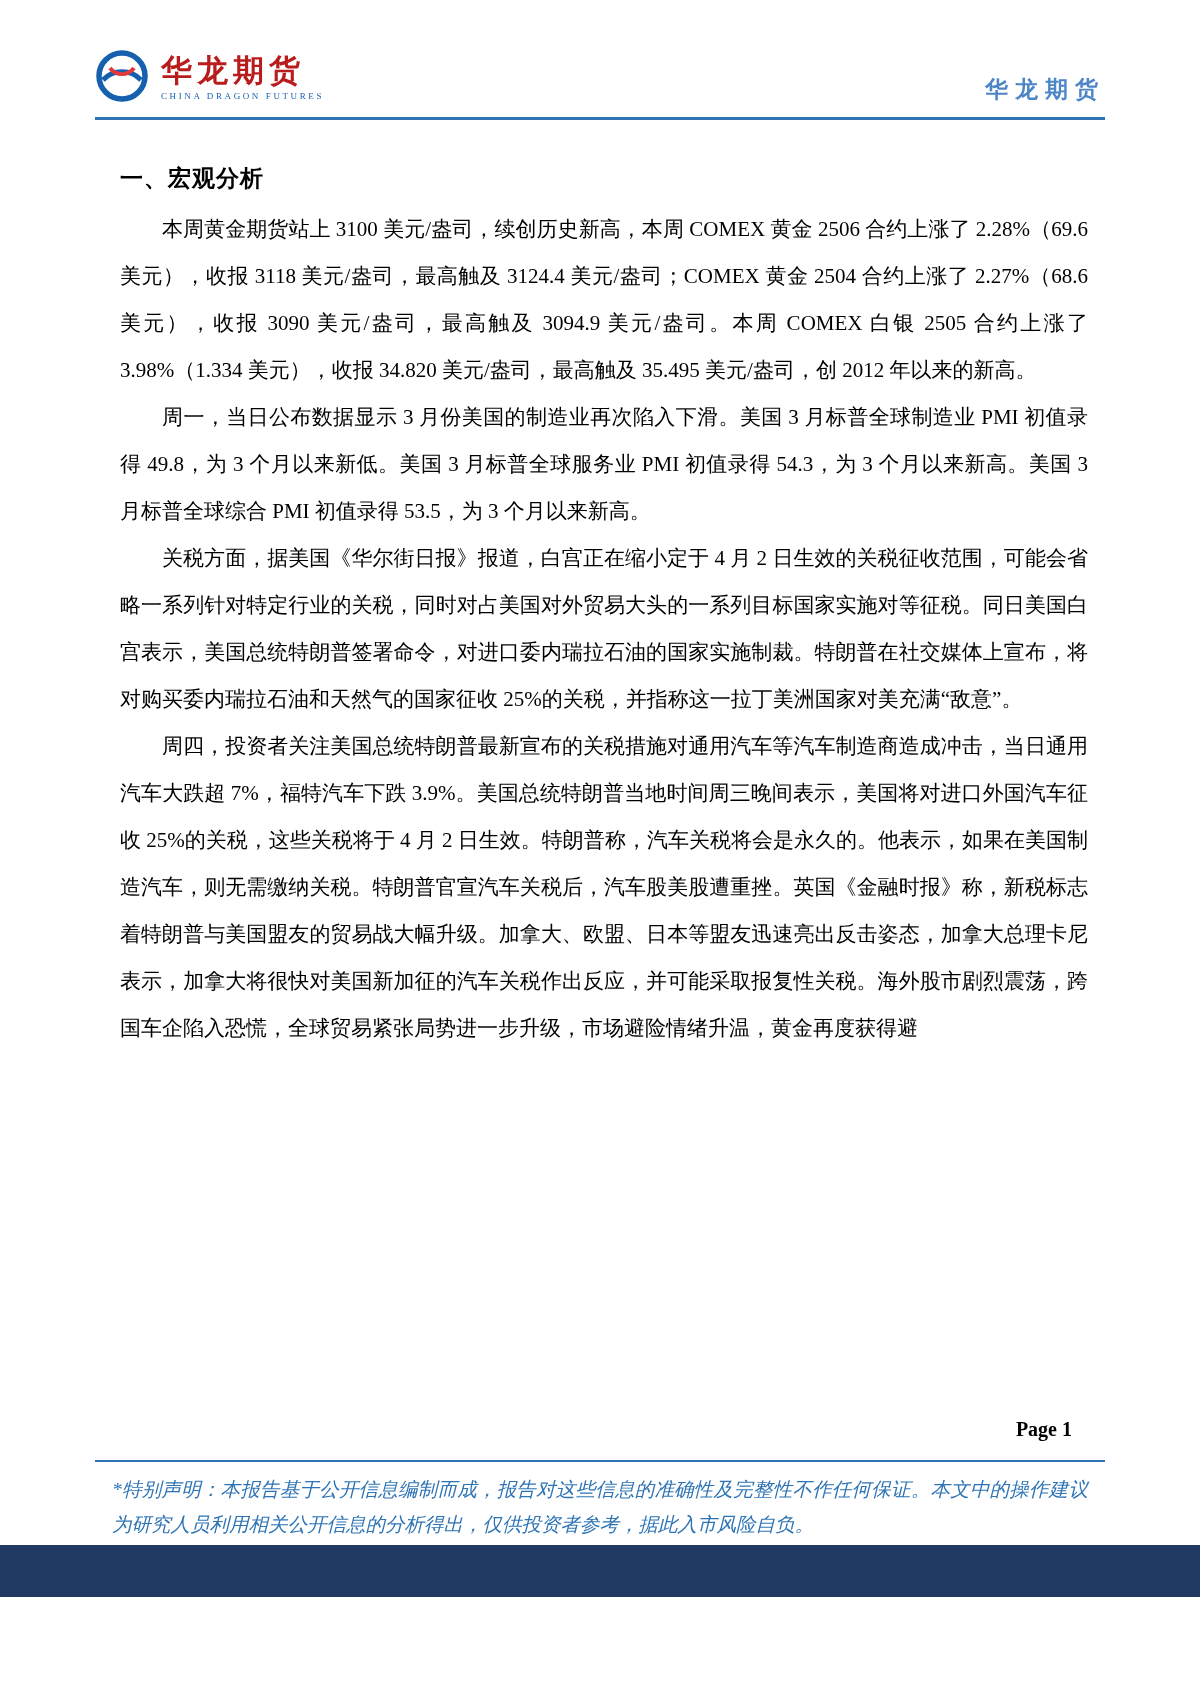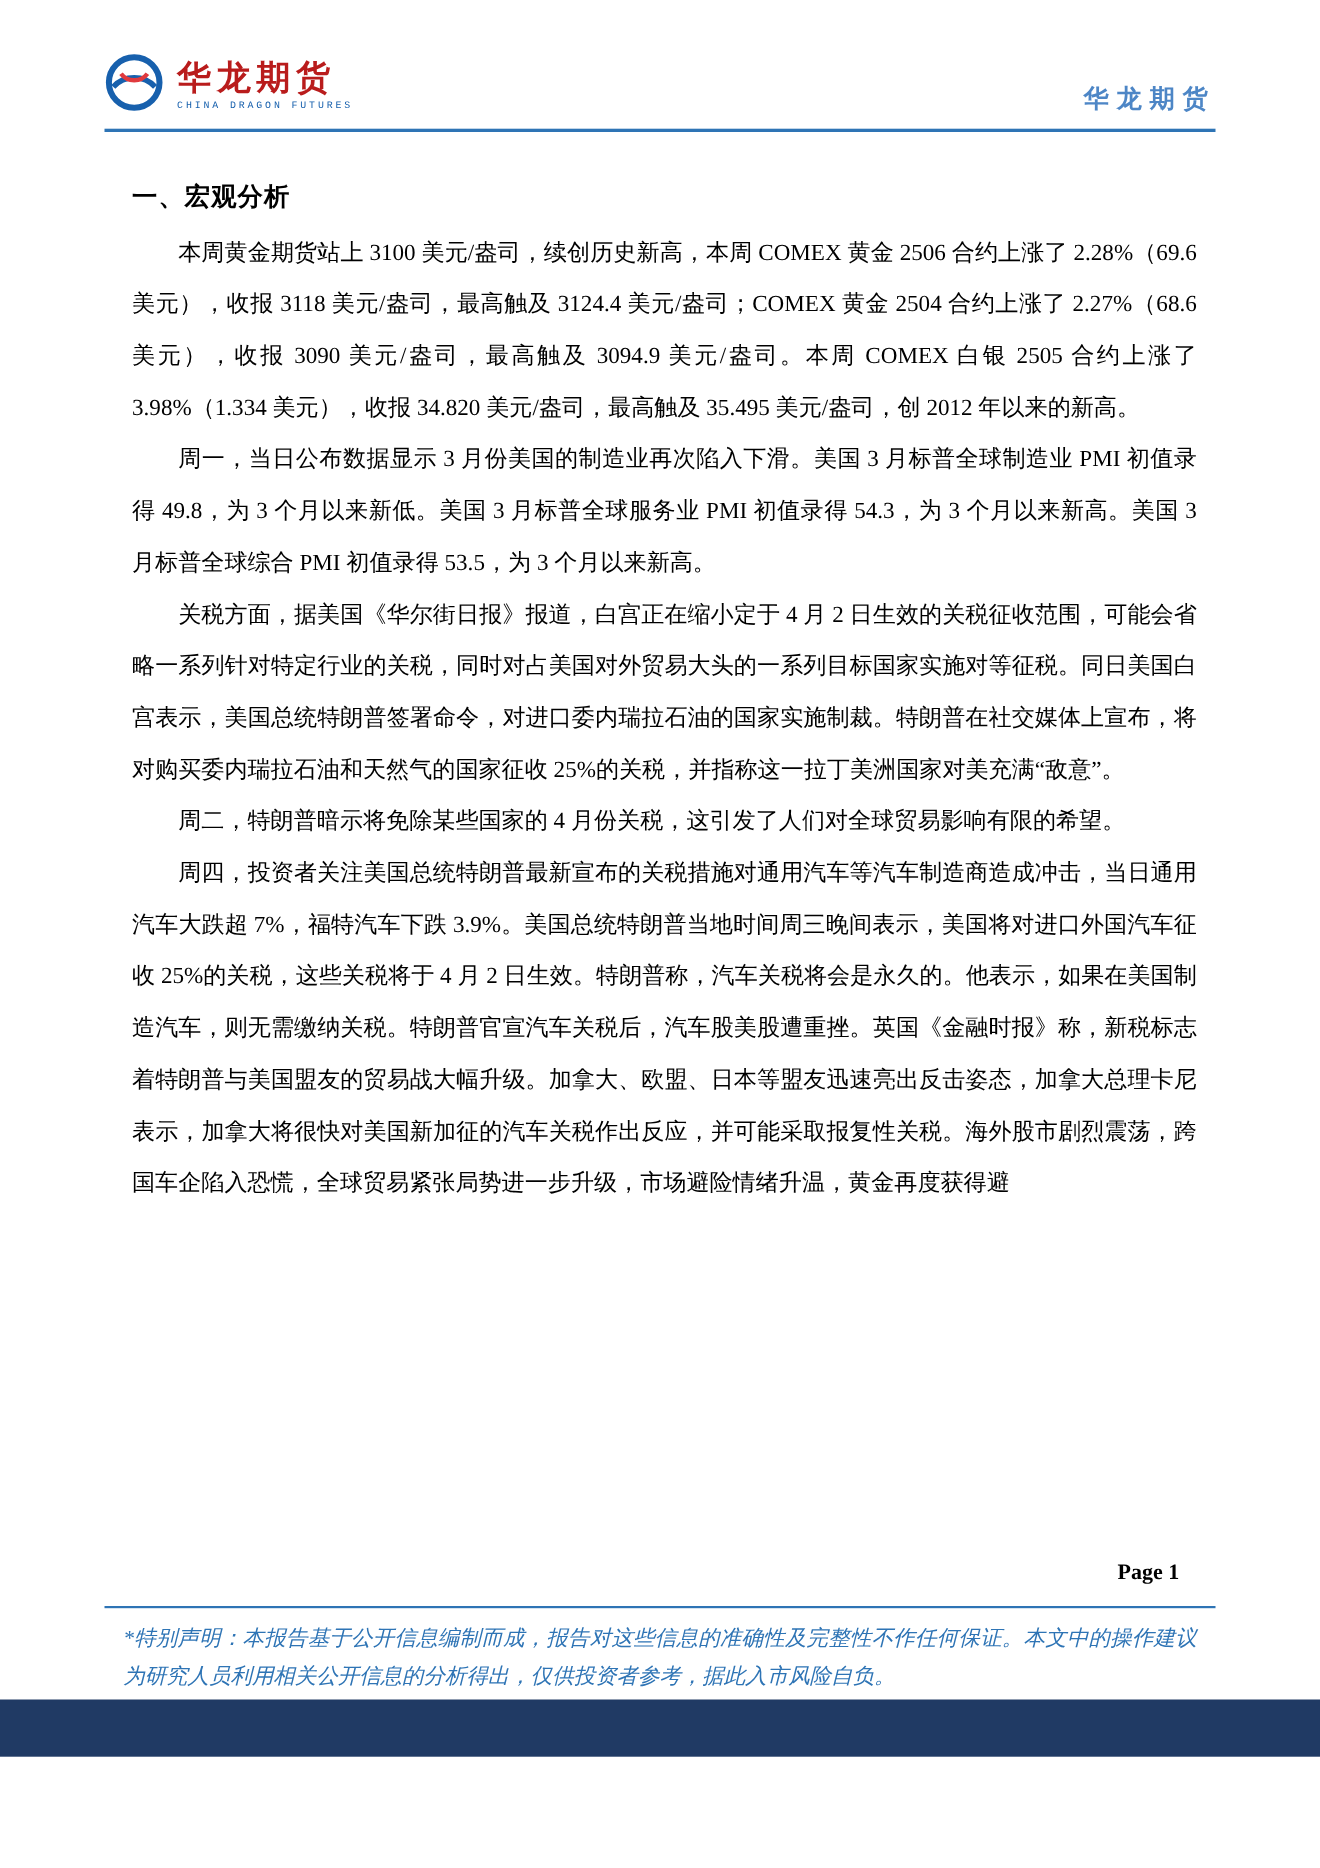--- a/index.html
+++ b/index.html
@@ -33,21 +33,21 @@
     font-weight:bold;
     color:#b91c1c;
     letter-spacing:5px;
     font-family:"Liberation Sans", sans-serif;
   }
   .brand-en {
     font-size:9px;
     color:#1760AD;
     letter-spacing:2.6px;
     margin-top:4px;
-    font-family:Liberation Mono, monospace;
+    font-family:Liberation Serif, serif;
   }
   .doc-type {
     font-size:23px;
     color:#4D86C6;
     letter-spacing:7px;
     font-weight:bold;
     font-family:"Liberation Sans", sans-serif;
     padding-bottom:2px;
   }
 
@@ -119,21 +119,20 @@
       </span>
     </div>
     <div class="doc-type">华龙期货</div>
   </div>
 
   <div class="main">
     <div class="section-title">一、宏观分析</div>
     <p class="para">本周黄金期货站上 3100 美元/盎司，续创历史新高，本周 COMEX 黄金 2506 合约上涨了 2.28%（69.6 美元），收报 3118 美元/盎司，最高触及 3124.4 美元/盎司；COMEX 黄金 2504 合约上涨了 2.27%（68.6 美元），收报 3090 美元/盎司，最高触及 3094.9 美元/盎司。本周 COMEX 白银 2505 合约上涨了 3.98%（1.334 美元），收报 34.820 美元/盎司，最高触及 35.495 美元/盎司，创 2012 年以来的新高。</p>
     <p class="para">周一，当日公布数据显示 3 月份美国的制造业再次陷入下滑。美国 3 月标普全球制造业 PMI 初值录得 49.8，为 3 个月以来新低。美国 3 月标普全球服务业 PMI 初值录得 54.3，为 3 个月以来新高。美国 3 月标普全球综合 PMI 初值录得 53.5，为 3 个月以来新高。</p>
     <p class="para">关税方面，据美国《华尔街日报》报道，白宫正在缩小定于 4 月 2 日生效的关税征收范围，可能会省略一系列针对特定行业的关税，同时对占美国对外贸易大头的一系列目标国家实施对等征税。同日美国白宫表示，美国总统特朗普签署命令，对进口委内瑞拉石油的国家实施制裁。特朗普在社交媒体上宣布，将对购买委内瑞拉石油和天然气的国家征收 25%的关税，并指称这一拉丁美洲国家对美充满“敌意”。</p>
-    <p class="para">周二，特朗普暗示将免除某些国家的 4 月份关税，这引发了人们对全球贸易影响有限的希望。</p>
     <p class="para">周四，投资者关注美国总统特朗普最新宣布的关税措施对通用汽车等汽车制造商造成冲击，当日通用汽车大跌超 7%，福特汽车下跌 3.9%。美国总统特朗普当地时间周三晚间表示，美国将对进口外国汽车征收 25%的关税，这些关税将于 4 月 2 日生效。特朗普称，汽车关税将会是永久的。他表示，如果在美国制造汽车，则无需缴纳关税。特朗普官宣汽车关税后，汽车股美股遭重挫。英国《金融时报》称，新税标志着特朗普与美国盟友的贸易战大幅升级。加拿大、欧盟、日本等盟友迅速亮出反击姿态，加拿大总理卡尼表示，加拿大将很快对美国新加征的汽车关税作出反应，并可能采取报复性关税。海外股市剧烈震荡，跨国车企陷入恐慌，全球贸易紧张局势进一步升级，市场避险情绪升温，黄金再度获得避</p>
   </div>
 
   <div class="page-num">Page 1</div>
   <div class="footer-rule"></div>
   <div class="disclaimer">*特别声明：本报告基于公开信息编制而成，报告对这些信息的准确性及完整性不作任何保证。本文中的操作建议为研究人员利用相关公开信息的分析得出，仅供投资者参考，据此入市风险自负。</div>
   <div class="bottom-bar"></div>
 
 </div>
 

